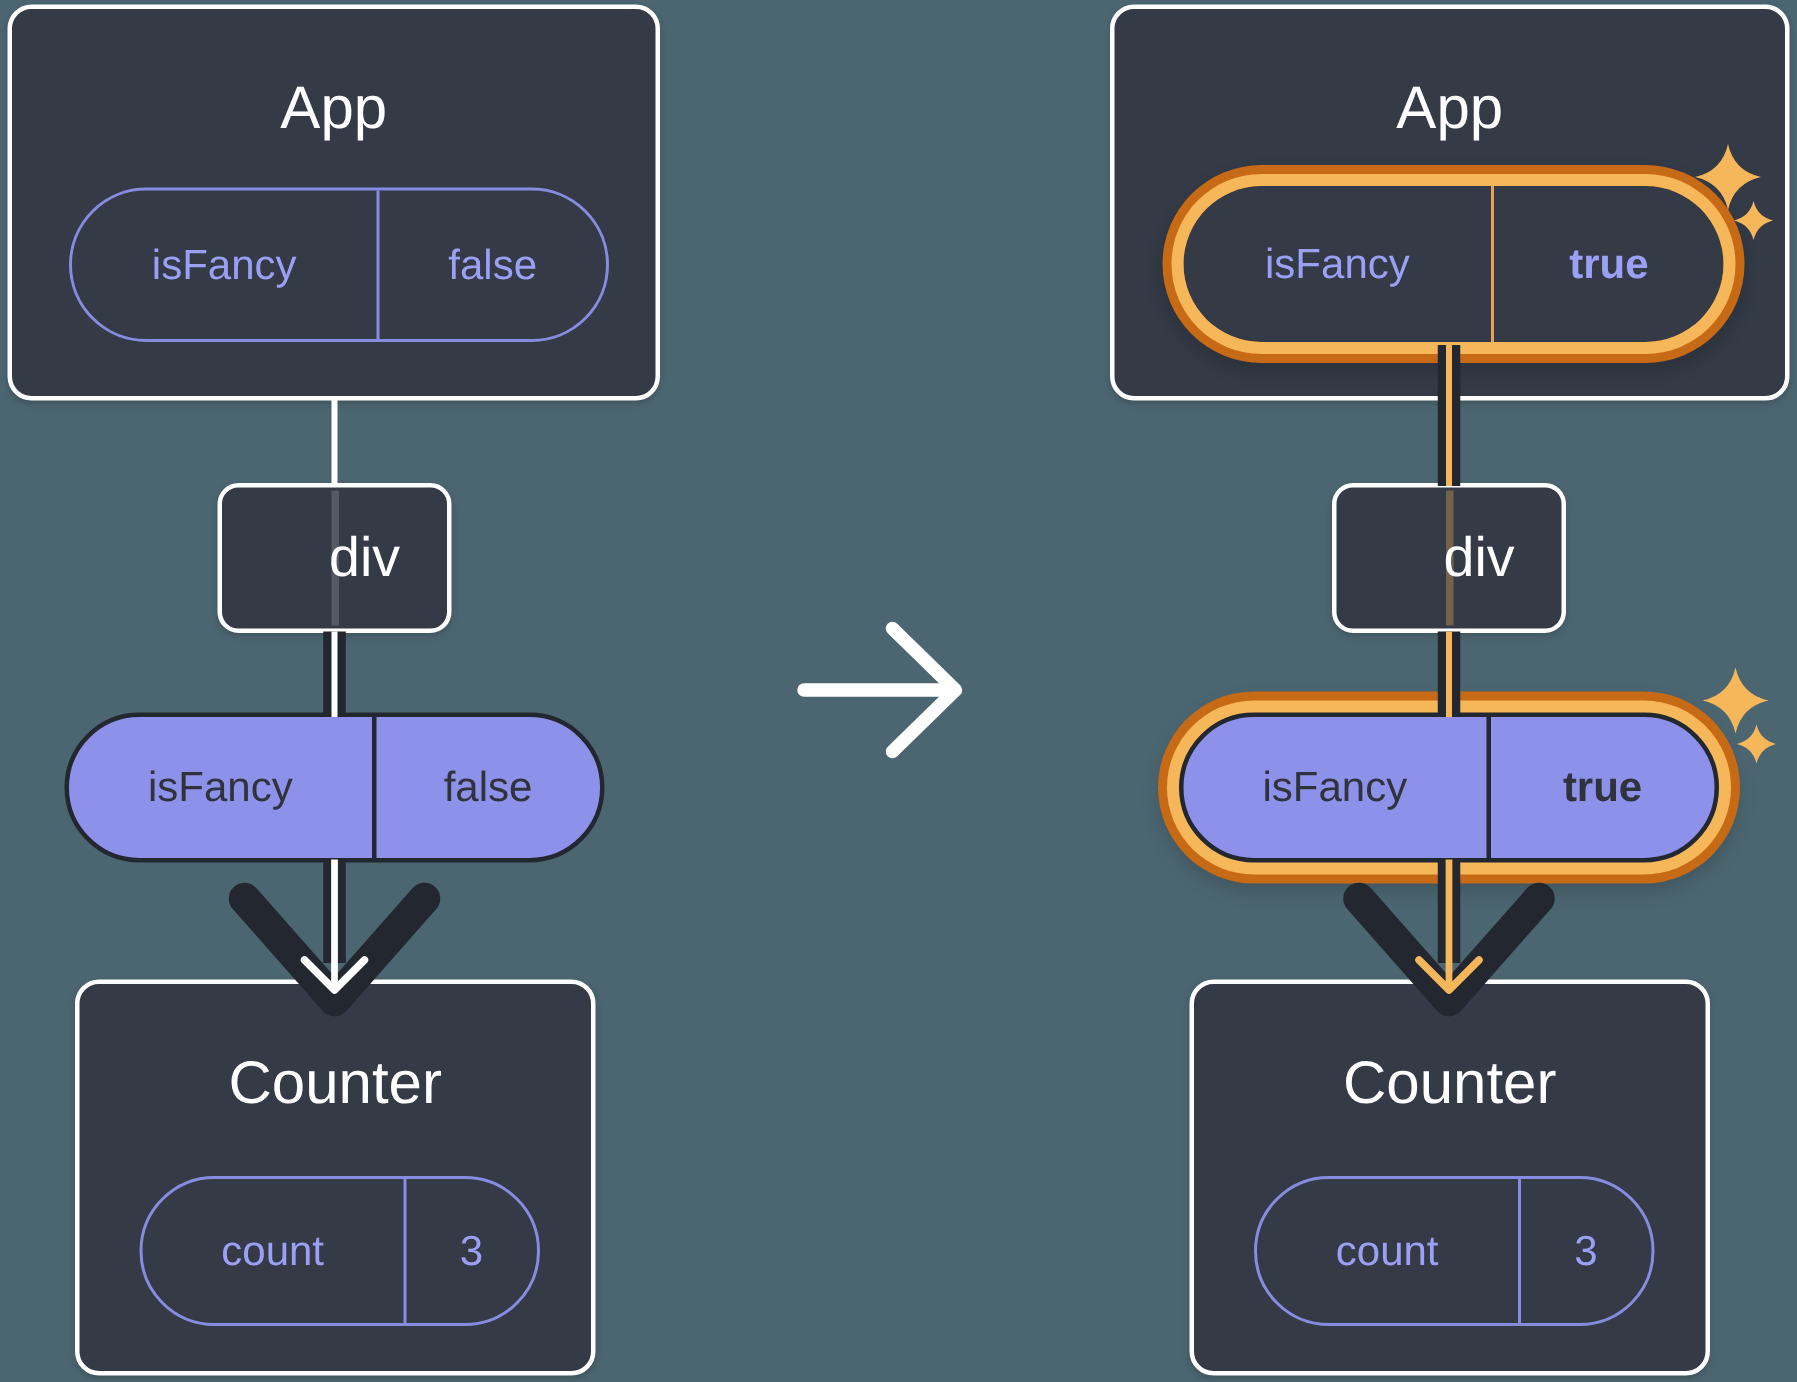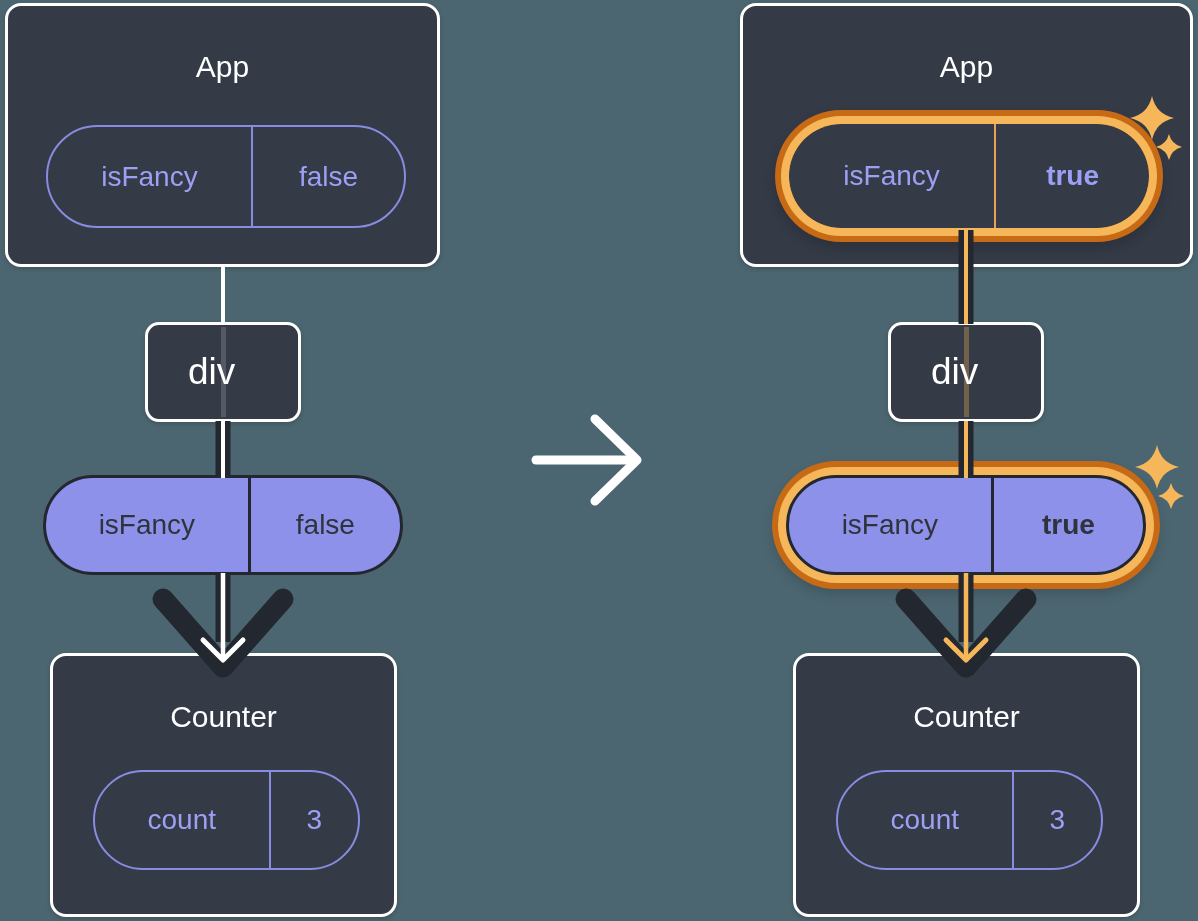--- a/index.html
+++ b/index.html
@@ -9,24 +9,24 @@
     font-family:"Liberation Sans","DejaVu Sans",sans-serif;
   }
   
   .box{
     position:absolute;background:#343A46;border:3.5px solid #FFFFFF;
     border-radius:16px;box-sizing:border-box;
     box-shadow:0 2px 5px rgba(0,0,0,0.18);
   }
   .comp-title{
     position:absolute;left:0;right:0;top:46px;text-align:center;
-    font-size:30px;font-weight:500;color:#FFFFFF;line-height:1;
+    font-size:40px;font-weight:500;color:#FFFFFF;line-height:1;
   }
   
-  .div-box{display:flex;align-items:center;justify-content:flex-start;border-radius:14px;padding-left:40px;}
+  .div-box{display:flex;align-items:center;justify-content:center;border-radius:14px;padding-left:40px;}
   .div-label{position:relative;font-size:37px;font-weight:500;color:#FFFFFF;z-index:2;}
   .passthrough{position:absolute;top:2px;bottom:2px;left:50%;width:5px;margin-left:-2.5px;z-index:1;}
   .pass-white{background:rgba(255,255,255,0.16);}
   .pass-orange{background:rgba(246,183,91,0.32);}
   
   .pill{
     position:absolute;display:flex;align-items:stretch;
     border-radius:70px;box-sizing:border-box;font-size:28px;line-height:1;
   }
   .cell{display:flex;align-items:center;justify-content:center;}
@@ -46,21 +46,21 @@
   .app-l{left:5px;top:3px;width:435px;height:264px;}
   .app-pill-l{left:38px;top:119px;width:360px;height:103px;}
   .div-l{left:145px;top:322px;width:156px;height:100px;}
   .prop-l{left:43px;top:475px;width:360px;height:100px;}
   .counter-l{left:50px;top:653px;width:347px;height:264px;}
   .app-r{left:740px;top:3px;width:453px;height:264px;}
   .app-pill-r{left:46px;top:118px;width:360px;height:104px;}
   .div-r{left:888px;top:322px;width:156px;height:100px;}
   .prop-r{left:786px;top:475px;width:360px;height:100px;}
   .counter-r{left:793px;top:653px;width:347px;height:264px;}
-  .counter-pill{left:40px;top:114px;width:267px;height:100px;}
+  .counter-pill{left:40px;top:128px;width:267px;height:100px;}
   
   .overlay{position:absolute;left:0;top:0;width:1198px;height:921px;pointer-events:none;z-index:5;}
 </style>
 </head>
 <body>
 
 <div class="canvas">
 
   <div>
     <div class="box app-l">

